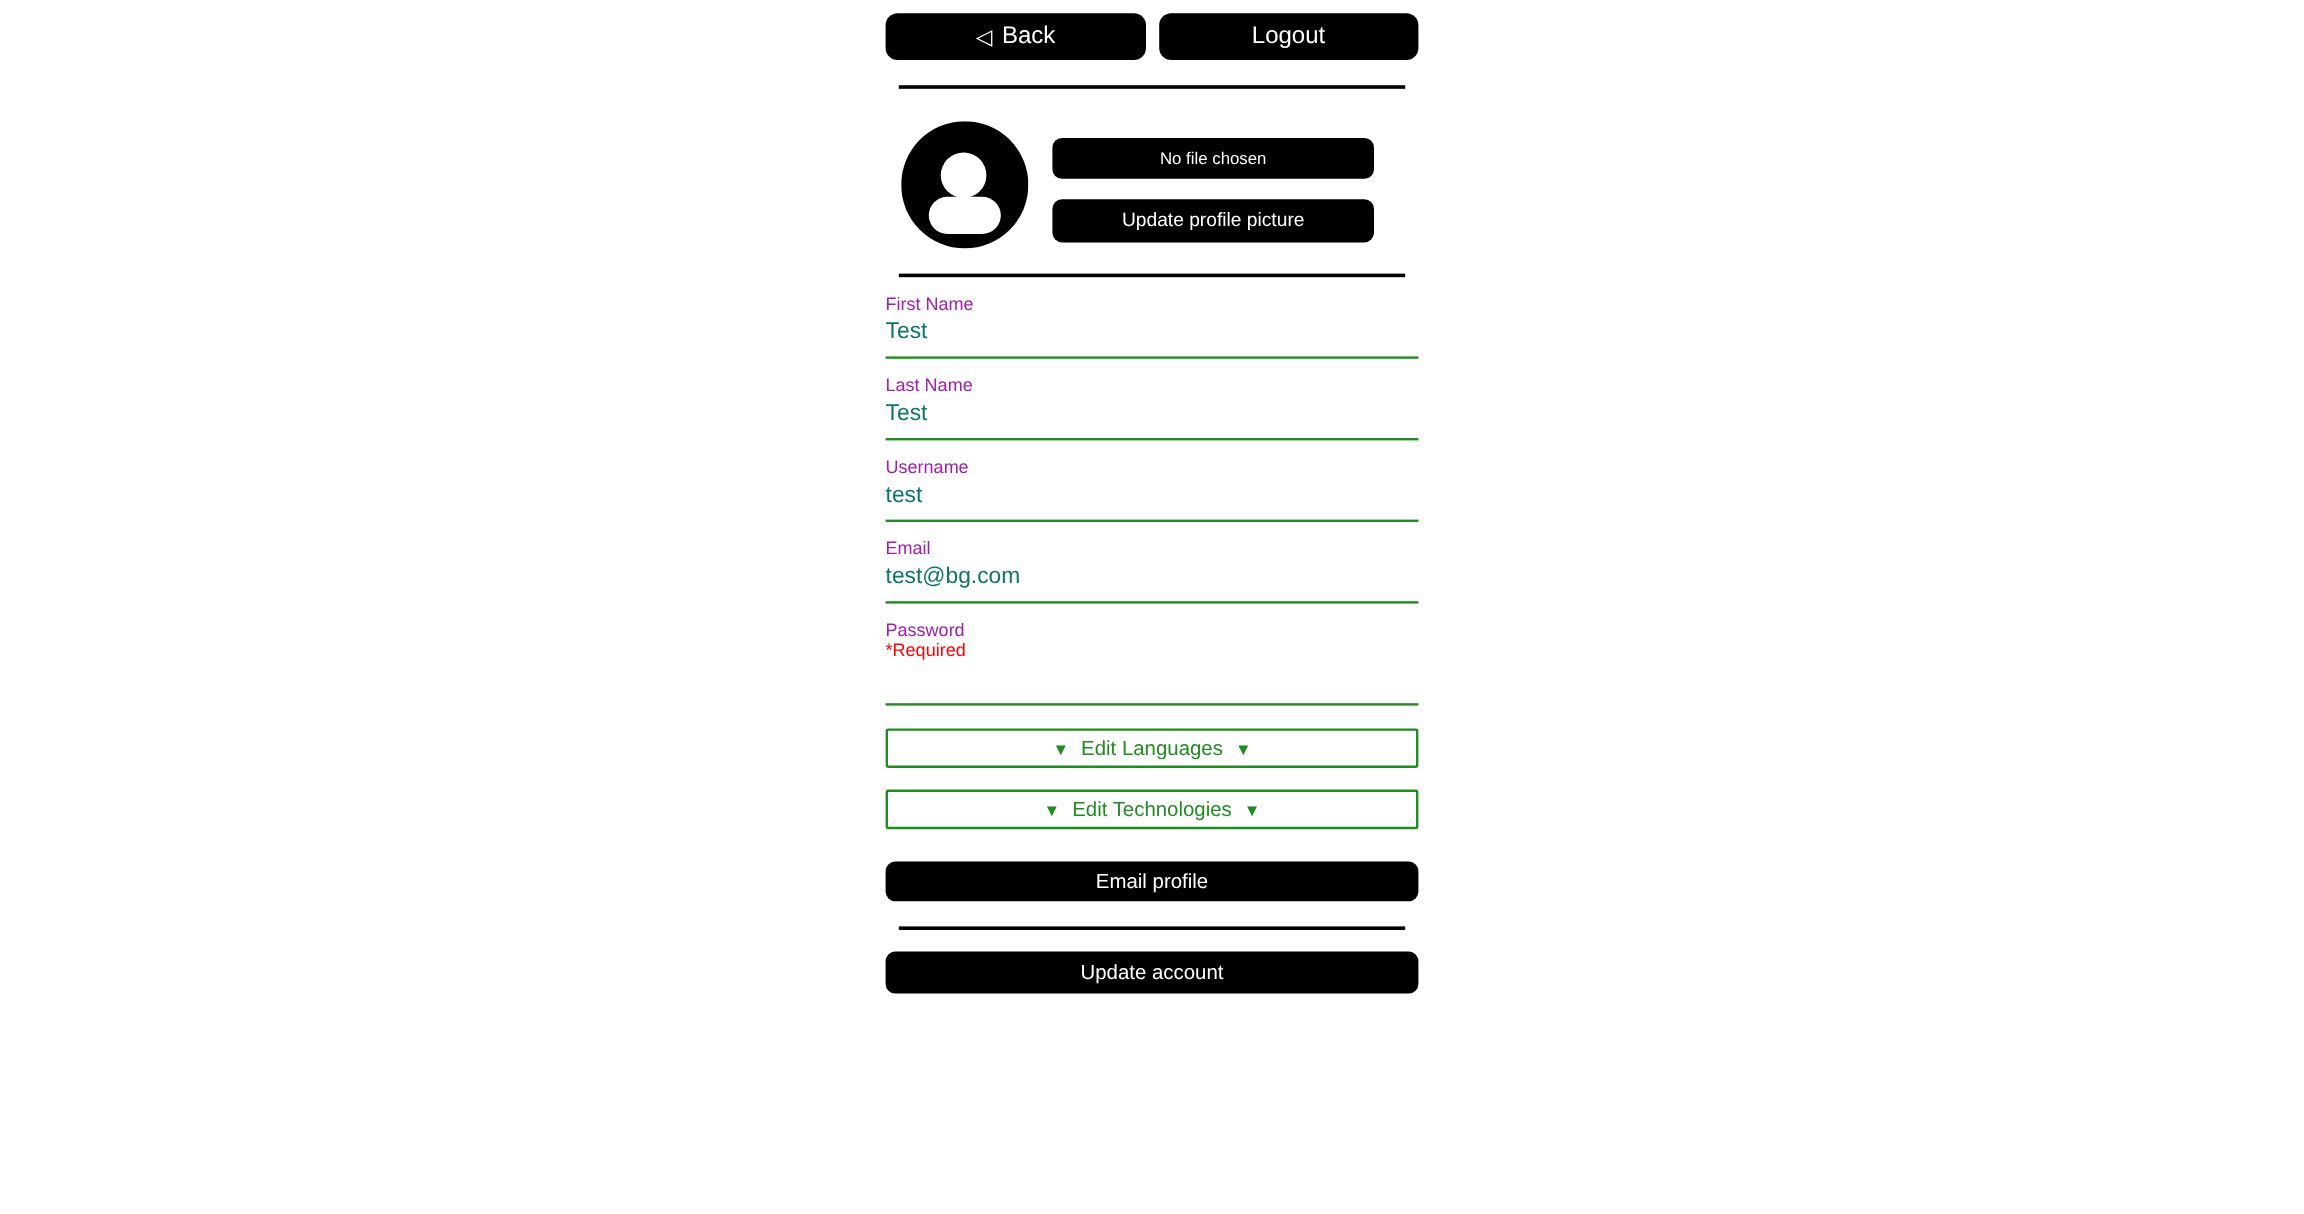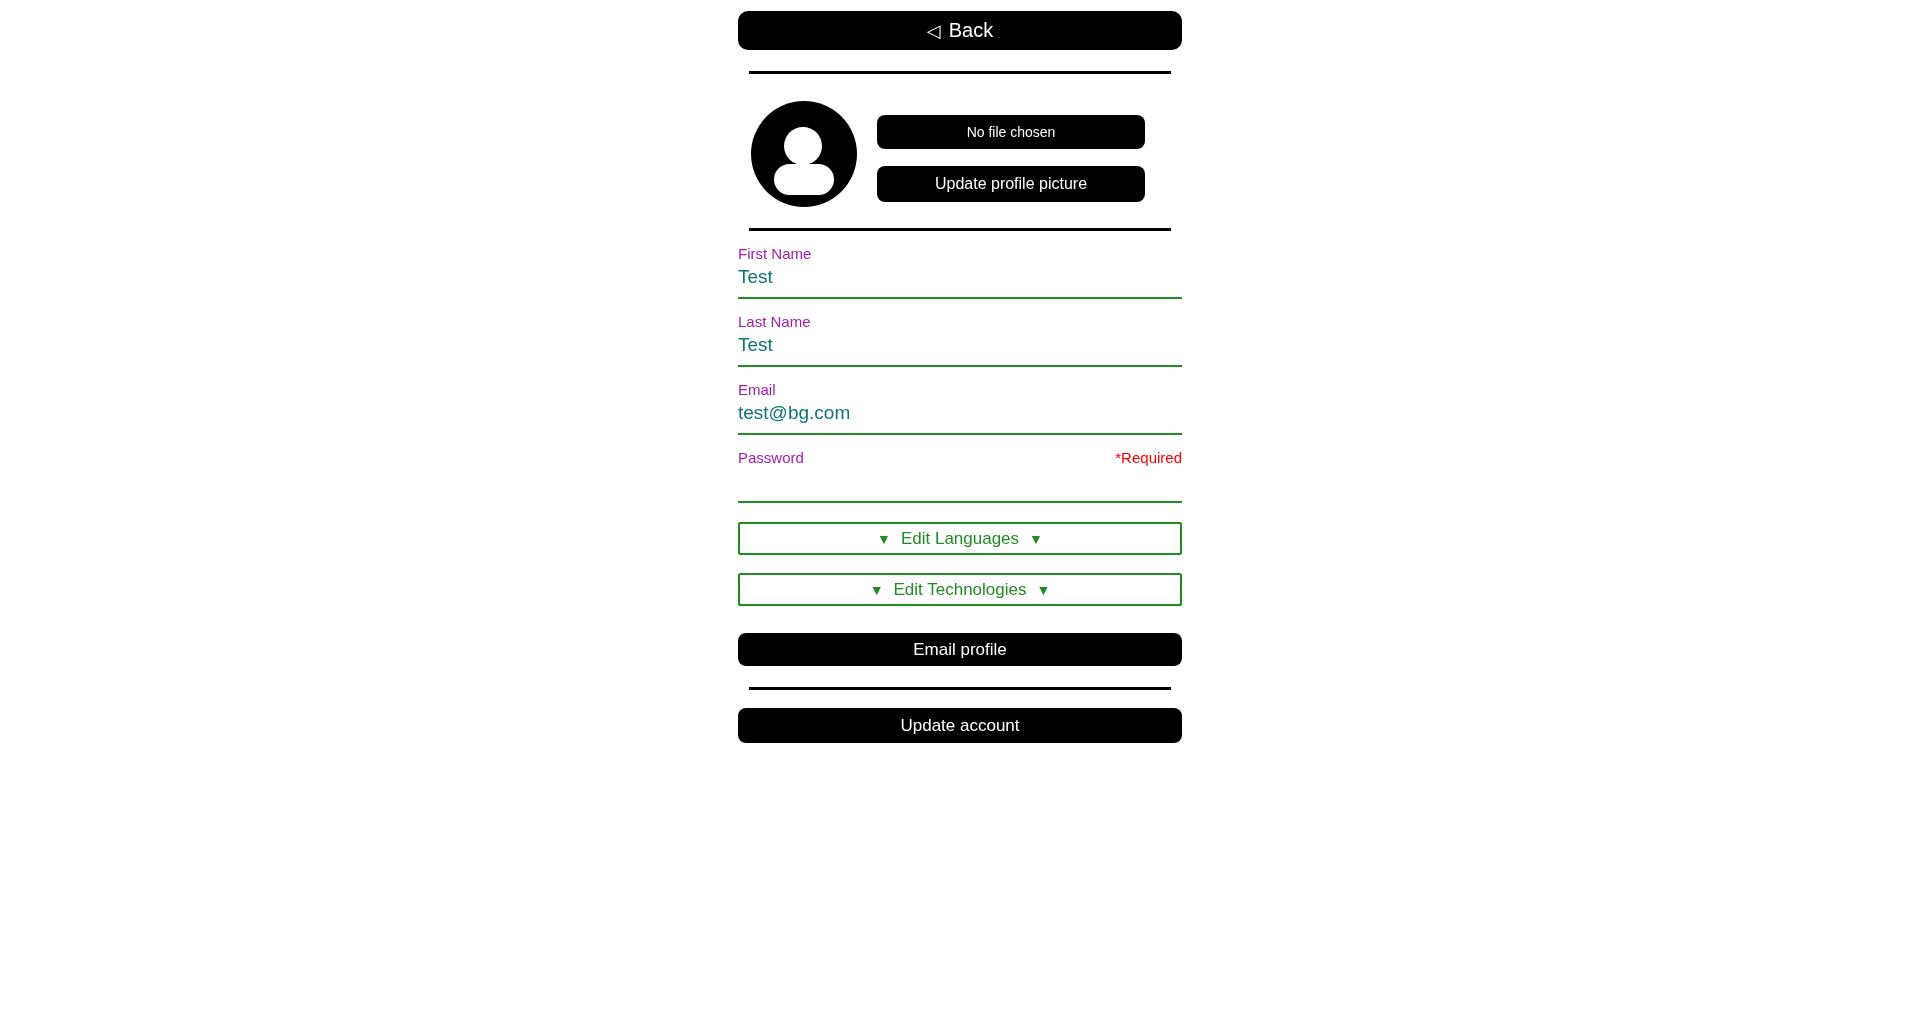--- a/index.html
+++ b/index.html
@@ -40,21 +40,21 @@
     display: flex; flex-direction: column; gap: 17px;
     margin-left: 20px; margin-top: 14px; width: 268px; align-items: flex-end;
   }
   .btn-file { height: 34px; font-size: 14px; border-radius: 8px; }
   .btn-update-pic { height: 36px; font-size: 16px; border-radius: 8px; }
 
   .avatar-rule { margin-top: 34px; }
 
   
   .field { margin-top: 14px; }
-  .field-labels { display: flex; justify-content: space-between; align-items: flex-start; }
+  .field-labels { display: flex; justify-content: space-between; align-items: flex-start; flex-direction: column; }
   .field-label { color: #a21caf; font-size: 15px; display: block; }
   .required-note { color: #FF0000; font-size: 15px; }
   .field input {
     display: block; width: 100%;
     border: none; border-bottom: 2px solid #228B22;
     outline: none;
     font-family: "Liberation Sans", sans-serif;
     font-size: 19px; color: #0f766e;
     padding: 4px 0 9px 0;
     background: transparent;
@@ -79,20 +79,23 @@
 </head>
 <body>
 
 <div class="page">
 
   <div class="top-buttons">
     <button class="btn-black">
       <span class="icon">◁</span>
       <span>Back</span>
     </button>
+    <button class="btn-black">
+      <span>Logout</span>
+    </button>
   </div>
 
   <hr class="rule">
 
   <div class="avatar-row">
     <svg class="avatar" viewBox="0 0 106 106" aria-hidden="true">
       <circle cx="53" cy="53" r="53" fill="#000"></circle>
       <circle cx="52" cy="45" r="19" fill="#fff"></circle>
       <rect x="23" y="63" width="60" height="31" rx="15.5" fill="#fff"></rect>
     </svg>
@@ -113,20 +116,24 @@
     <div class="field">
       <label class="field-label">First Name</label>
       <input type="text" value="Test" style="">
     </div>
 
     <div class="field">
       <label class="field-label">Last Name</label>
       <input type="text" value="Test" style="">
     </div>
 
+    <div class="field">
+      <label class="field-label">Username</label>
+      <input type="text" value="test" style="">
+    </div>
 
     <div class="field">
       <label class="field-label">Email</label>
       <input type="text" value="test@bg.com" style="">
     </div>
 
     <div class="field">
       <div class="field-labels">
         <label class="field-label">Password</label>
         <span class="required-note">*Required</span>

